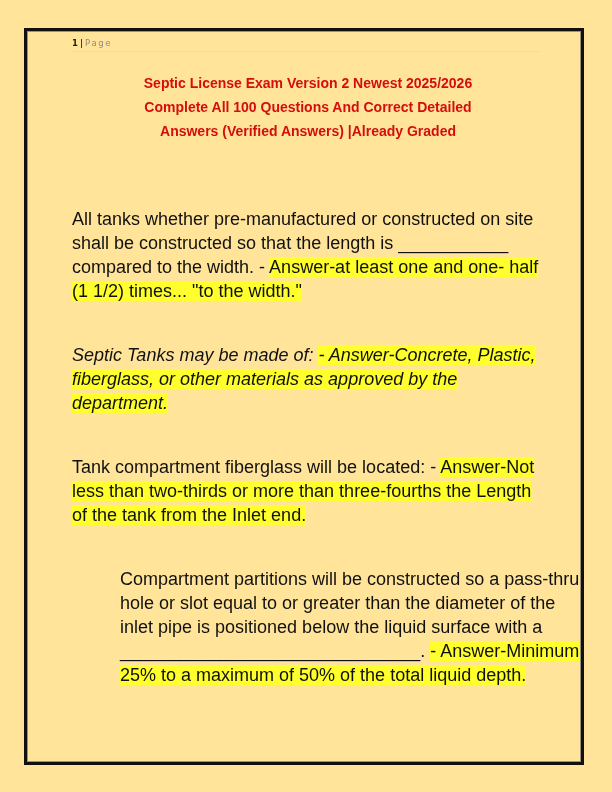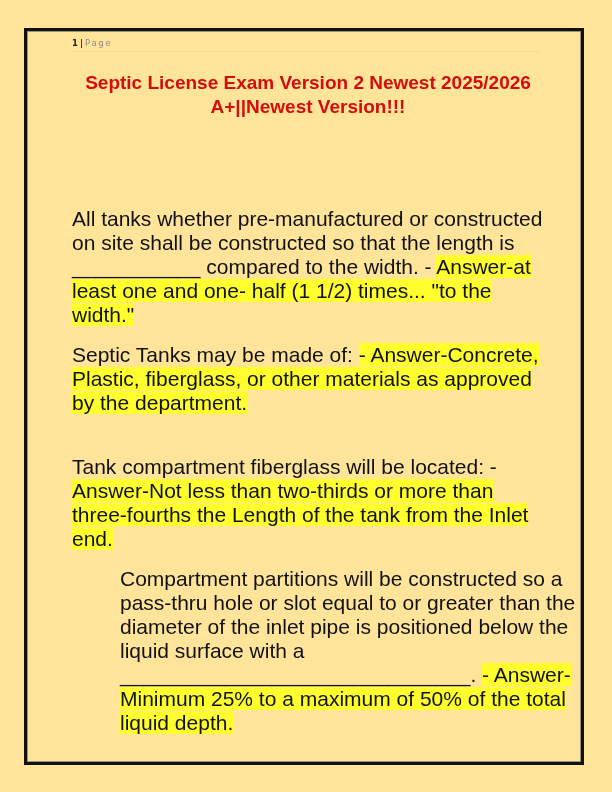--- a/index.html
+++ b/index.html
@@ -57,53 +57,54 @@
       letter-spacing: 1.6px;
     }
     .doc-title {
       position: absolute;
       left: 70px;
       top: 71px;
       width: 476px;
       text-align: center;
       color: #d40d0d;
       font-weight: bold;
-      font-size: 19px;
+      font-size: 14px;
       line-height: 24px;
     }
     .qa-block {
       position: absolute;
       left: 72px;
       width: 472px;
-      font-size: 21px;
+      font-size: 18px;
       line-height: 24px;
       color: #111;
     }
     .answer {
       background: #ffff2e;
     }
     .q1 { top: 207px; }
-    .q2 { top: 343px; }
+    .q2 { top: 343px; font-style: italic; }
     .q3 { top: 455px; }
     .q4 { top: 567px; margin-left: 48px; }
   </style>
 </head>
 <body>
 
 <div class="page-frame">
   <div class="page-frame-inner"></div>
 </div>
 
 <div class="page-header">
   <span class="page-num">1</span><span class="page-sep">|</span><span class="page-word">Page</span>
 </div>
 
 <div class="doc-title">
   <div>Septic License Exam Version 2 Newest 2025/2026</div>
-  <div>A+||Newest Version!!!</div>
+  <div>Complete All 100 Questions And Correct Detailed</div>
+  <div>Answers (Verified Answers) |Already Graded</div>
 </div>
 
 <div class="qa-block q1">
   <span>All tanks whether pre-manufactured or constructed on site shall be constructed so that the length is ___________ compared to the width. - </span><span class="answer">Answer-at least one and one- half (1 1/2) times... "to the width."</span>
 </div>
 
 <div class="qa-block q2">
   <span>Septic Tanks may be made of: </span><span class="answer">- Answer-Concrete, Plastic, fiberglass, or other materials as approved by the department.</span>
 </div>
 

